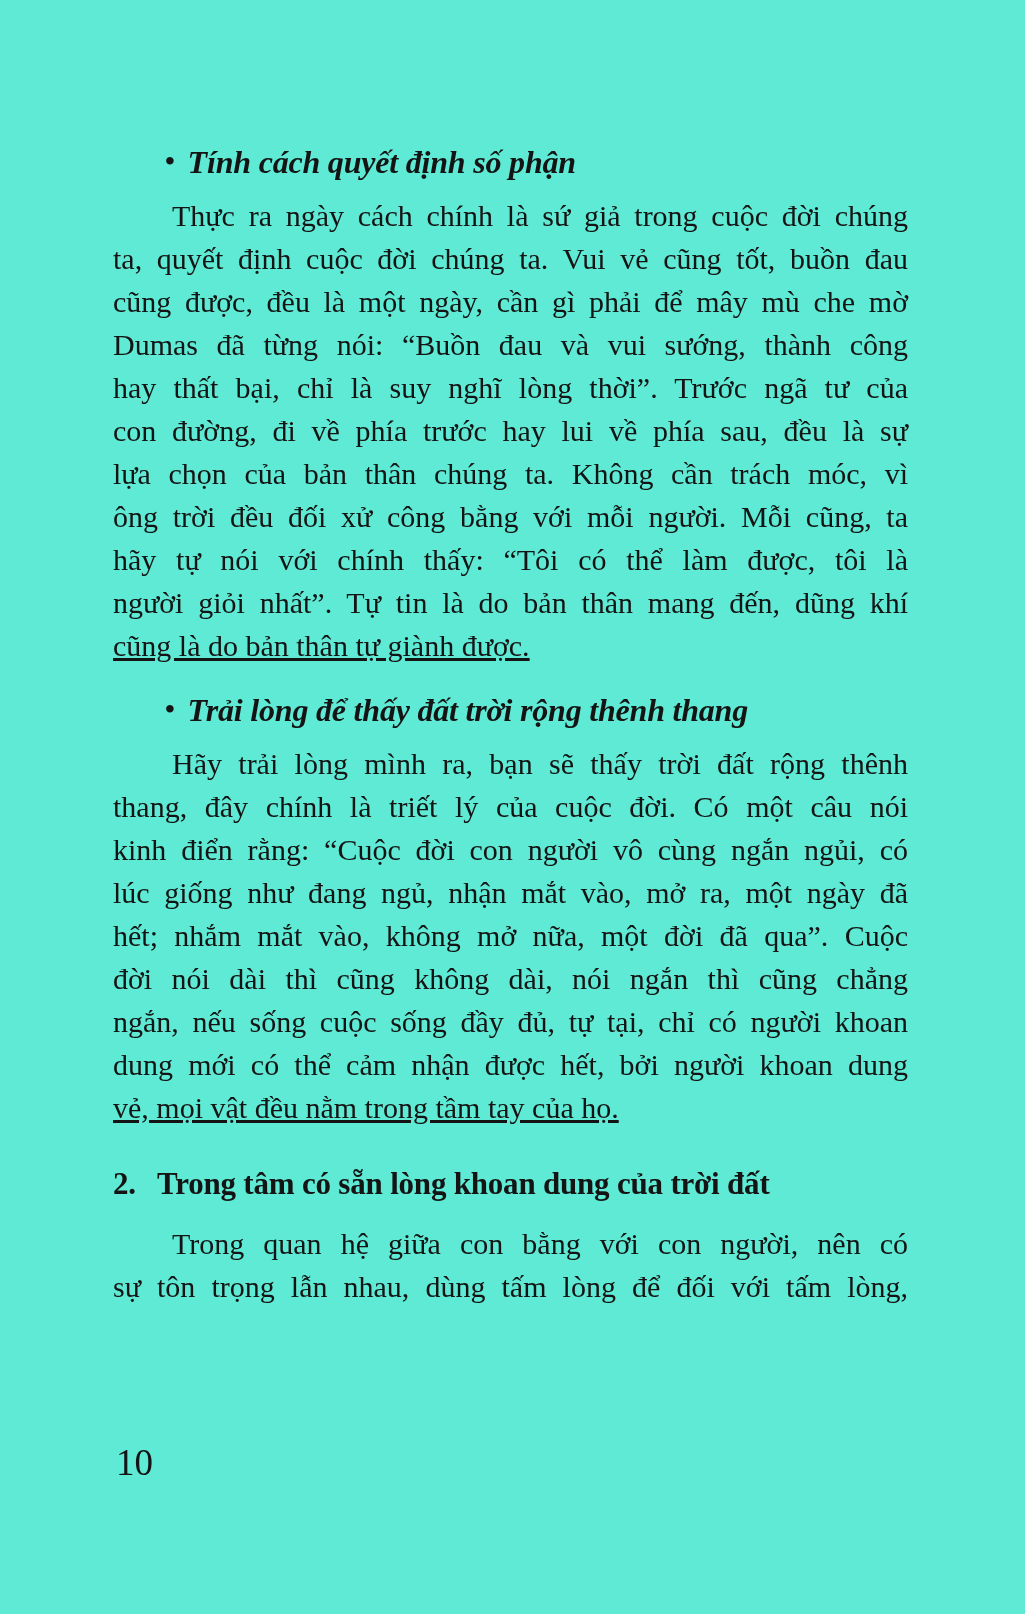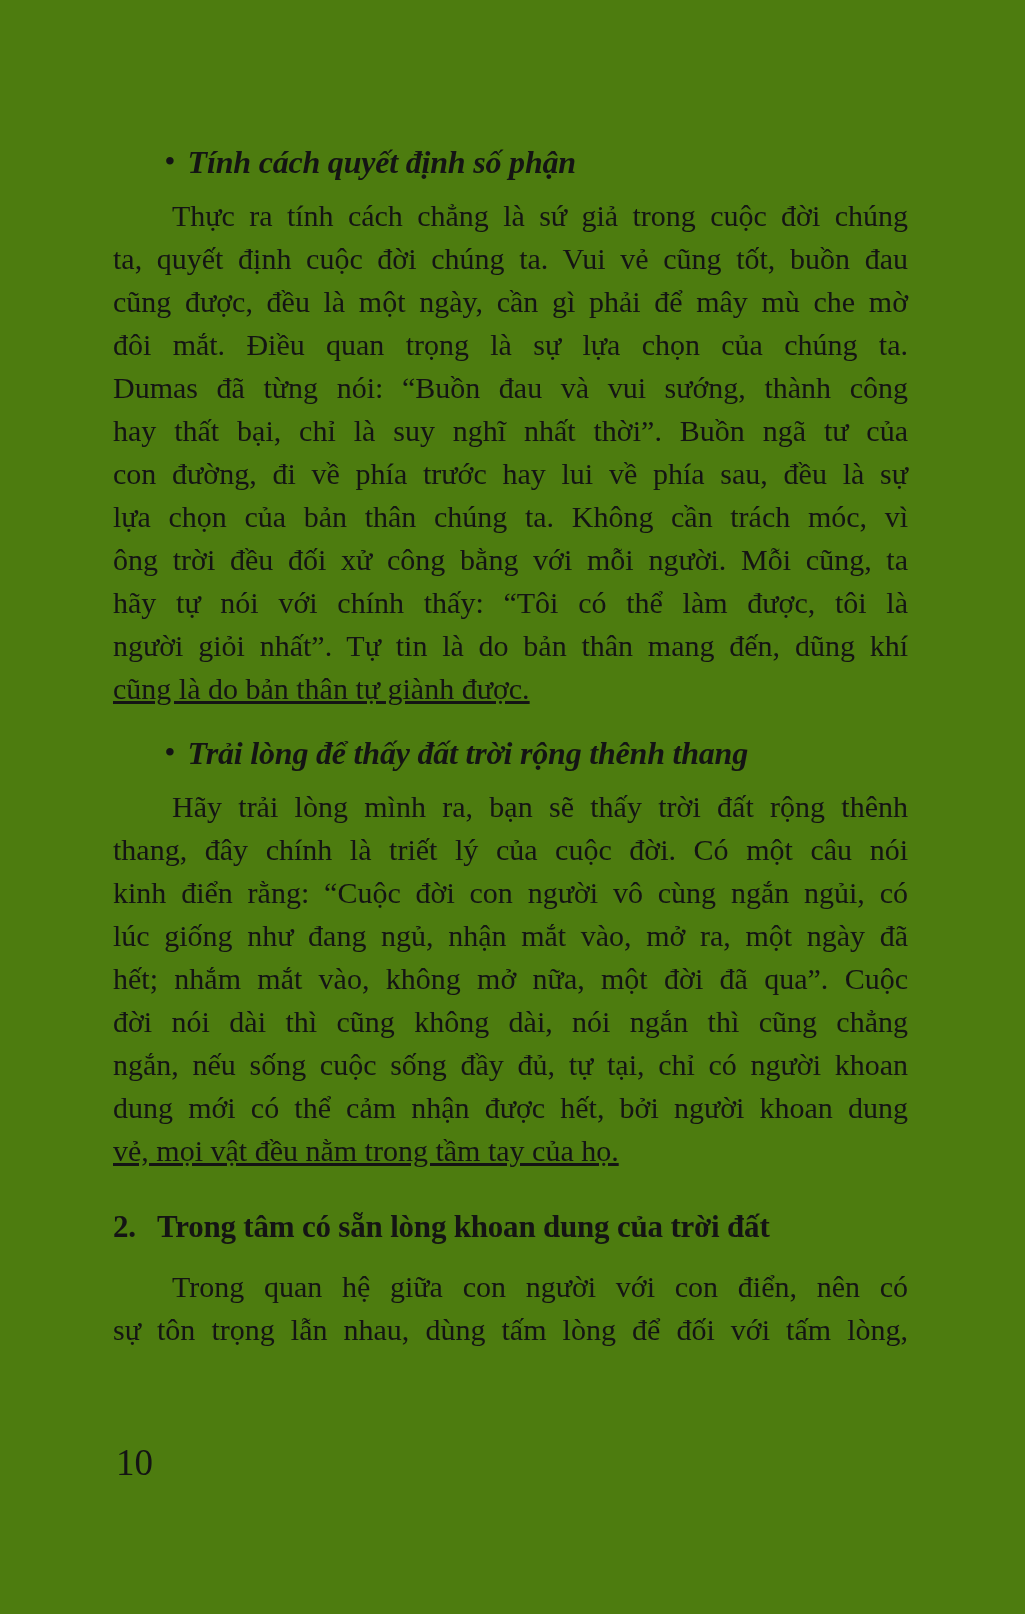--- a/index.html
+++ b/index.html
@@ -66,30 +66,29 @@
   .page-number {
     position: absolute;
     left: 116px; top: 1441px;
     font-size: 37px;
     line-height: 43px;
   }
 </style>
 </head>
 <body>
 
-<div class="page" style="background: #4d7c0f; color: rgb(20, 20, 20);">
+<div class="page" style="background: #5eead4; color: rgb(20, 20, 20);">
   <main class="content">
       <h2 class="bullet-heading"><span class="bullet">•</span><span>Tính cách quyết định số phận</span></h2>
       <div class="para">
-        <div class="line indent">Thực ra tính cách chẳng là sứ giả trong cuộc đời chúng</div>
+        <div class="line indent">Thực ra ngày cách chính là sứ giả trong cuộc đời chúng</div>
         <div class="line">ta, quyết định cuộc đời chúng ta. Vui vẻ cũng tốt, buồn đau</div>
         <div class="line">cũng được, đều là một ngày, cần gì phải để mây mù che mờ</div>
-        <div class="line">đôi mắt. Điều quan trọng là sự lựa chọn của chúng ta.</div>
         <div class="line">Dumas đã từng nói: “Buồn đau và vui sướng, thành công</div>
-        <div class="line">hay thất bại, chỉ là suy nghĩ nhất thời”. Buồn ngã tư của</div>
+        <div class="line">hay thất bại, chỉ là suy nghĩ lòng thời”. Trước ngã tư của</div>
         <div class="line">con đường, đi về phía trước hay lui về phía sau, đều là sự</div>
         <div class="line">lựa chọn của bản thân chúng ta. Không cần trách móc, vì</div>
         <div class="line">ông trời đều đối xử công bằng với mỗi người. Mỗi cũng, ta</div>
         <div class="line">hãy tự nói với chính thấy: “Tôi có thể làm được, tôi là</div>
         <div class="line">người giỏi nhất”. Tự tin là do bản thân mang đến, dũng khí</div>
         <div class="line no-stretch">cũng là do bản thân tự giành được.</div>
       </div>
       <h2 class="bullet-heading"><span class="bullet">•</span><span>Trải lòng để thấy đất trời rộng thênh thang</span></h2>
       <div class="para">
         <div class="line indent">Hãy trải lòng mình ra, bạn sẽ thấy trời đất rộng thênh</div>
@@ -100,18 +99,18 @@
         <div class="line">đời nói dài thì cũng không dài, nói ngắn thì cũng chẳng</div>
         <div class="line">ngắn, nếu sống cuộc sống đầy đủ, tự tại, chỉ có người khoan</div>
         <div class="line">dung mới có thể cảm nhận được hết, bởi người khoan dung</div>
         <div class="line no-stretch">vẻ, mọi vật đều nằm trong tầm tay của họ.</div>
       </div>
       <h2 class="numbered-heading">
         <span class="num">2.</span>
         <span class="txt">Trong tâm có sẵn lòng khoan dung của trời đất</span>
       </h2>
       <div class="para">
-        <div class="line indent">Trong quan hệ giữa con người với con điển, nên có</div>
+        <div class="line indent">Trong quan hệ giữa con bằng với con người, nên có</div>
         <div class="line">sự tôn trọng lẫn nhau, dùng tấm lòng để đối với tấm lòng,</div>
       </div>
     </main>
   <div class="page-number">10</div>
 </div>
 
 </body></html>

